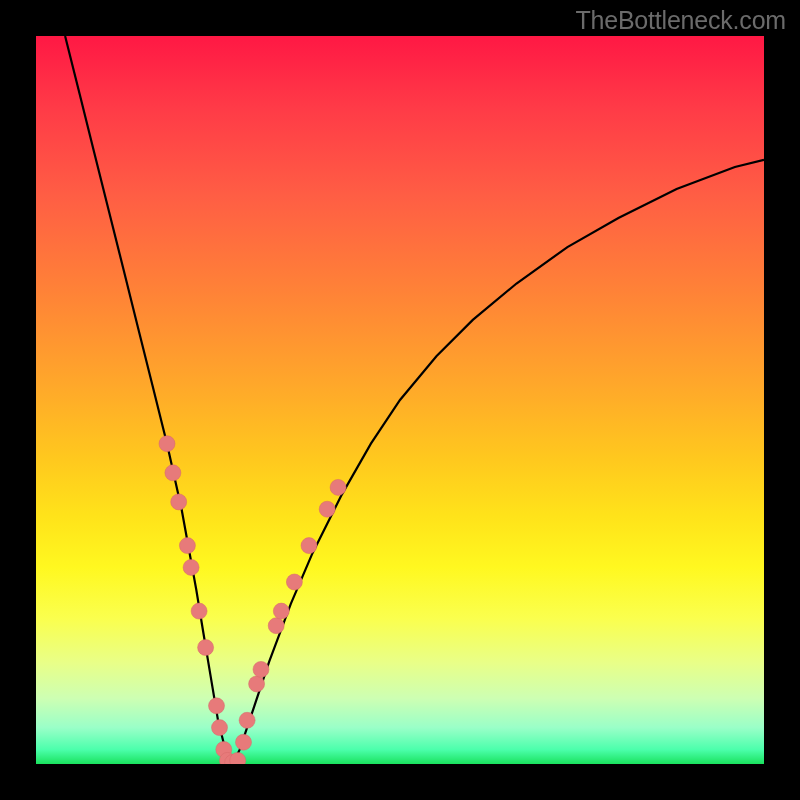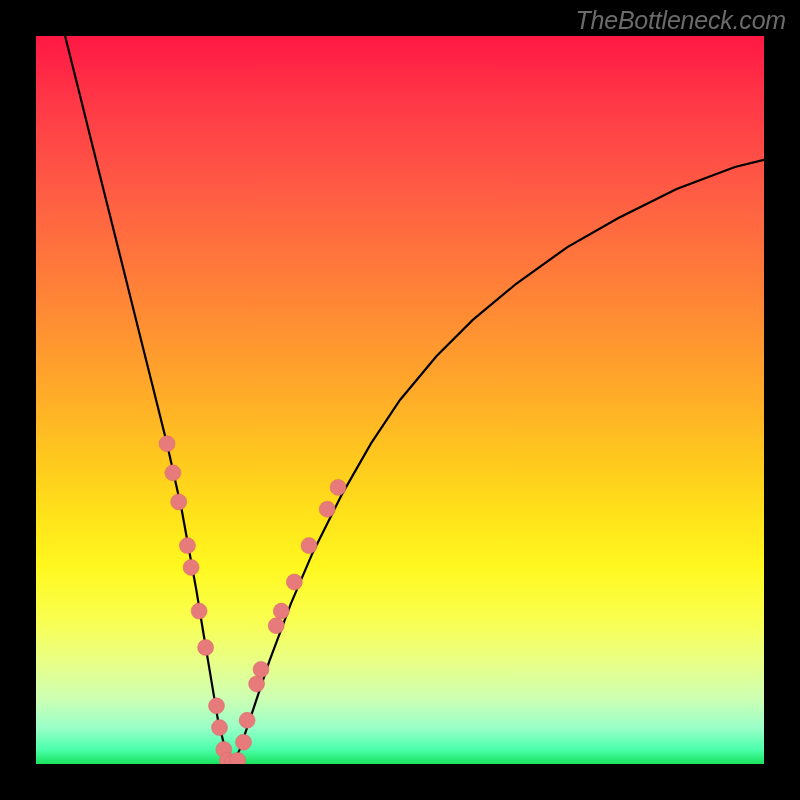--- a/index.html
+++ b/index.html
@@ -42,21 +42,20 @@
     );
   }
   .watermark {
     position: absolute;
     top: 6px;
     right: 14px;
     font-size: 25px;
     font-weight: 500;
     color: #6b6b6b;
     letter-spacing: -0.2px;
-    font-style: italic;
   }
   svg.curve {
     position: absolute;
     top: 0; left: 0;
     width: 728px; height: 728px;
   }
   .curve-path {
     fill: none;
     stroke: #000;
     stroke-width: 2.2;

